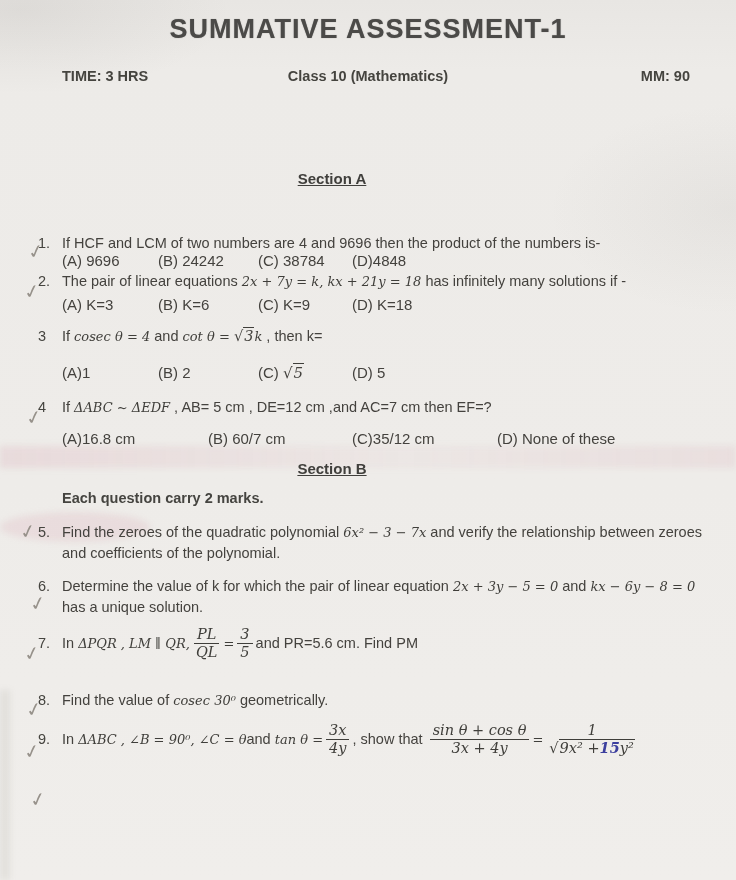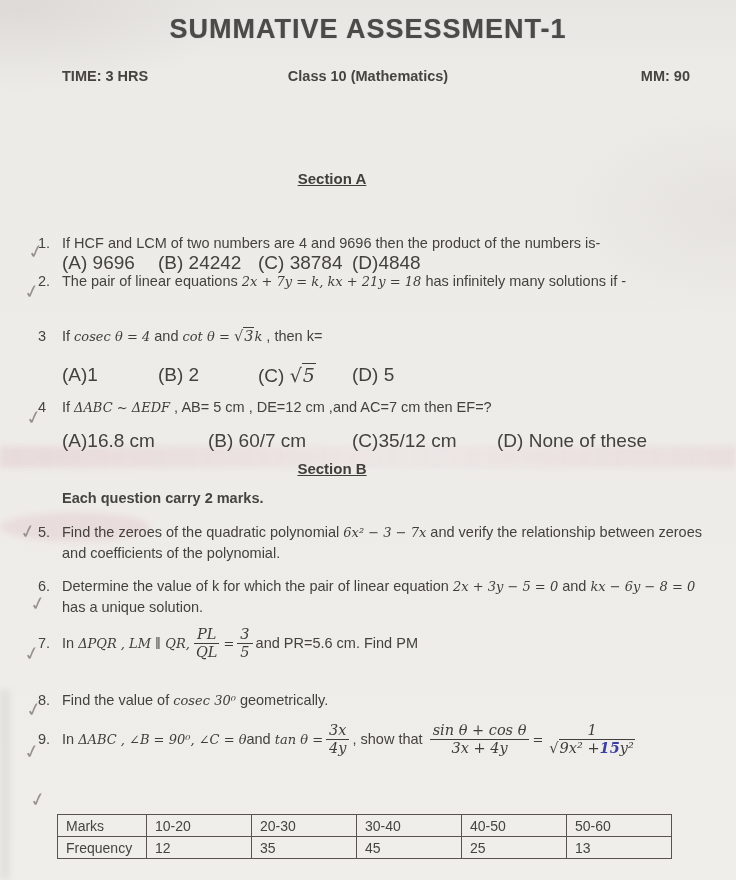--- a/index.html
+++ b/index.html
@@ -30,21 +30,21 @@
     color:#403f3c;
   }
   .sec span{text-decoration:underline;}
   .note{font-size:14.5px;font-weight:700;color:#454440;}
   .q{position:absolute;left:38px;right:14px;display:flex;align-items:flex-start;font-size:14.5px;line-height:21px;}
   .q.vcenter{align-items:center;}
   .qnum{flex:0 0 24px;color:#45443f;}
   .qbody{flex:1;}
   .qbody.row{display:flex;align-items:center;flex-wrap:wrap;}
   .m{font-family:"DejaVu Serif", serif;font-style:italic;font-size:13px;color:#3f3e3a;}
-  .opts{position:absolute;left:62px;width:660px;height:20px;font-size:19px;}
+  .opts{position:absolute;left:62px;width:660px;height:20px;font-size:15px;}
   .opts .opt{position:absolute;top:0;white-space:nowrap;}
   .sqrt{font-family:"DejaVu Serif", serif;font-style:normal;white-space:nowrap;}
   .sqrt .rad{border-top:1px solid #3f3e3a;font-style:italic;padding:0 1px;}
   .frac{display:inline-flex;flex-direction:column;align-items:center;
         font-family:"DejaVu Serif", serif;font-style:italic;font-size:14.5px;
         line-height:1.15;vertical-align:middle;margin:0 3px;color:#3f3e3a;}
   .frac .fn{border-bottom:1px solid #3f3e3a;padding:0 3px;}
   .frac .fd{padding:0 3px;}
   .check{position:absolute;color:#96918a;font-size:19px;font-weight:400;
          transform:rotate(-12deg);pointer-events:none;}
@@ -79,20 +79,26 @@
     <span class="opt" style="left:0;">(A)  9696</span>
     <span class="opt" style="left:96px;">(B) 24242</span>
     <span class="opt" style="left:196px;">(C) 38784</span>
     <span class="opt" style="left:290px;">(D)4848</span>
   </div>
 
   <span class="check" style="left:24px;top:280px;">✓</span>
   <div class="q" style="top:271px;">
     <span class="qnum">2.</span>
     <span class="qbody"><span>The pair of linear equations </span><span class="m">2x + 7y = k, kx + 21y = 18</span><span> has infinitely many solutions if -</span></span>
+  </div>
+  <div class="opts" style="top:296px;">
+    <span class="opt" style="left:0;">(A) K=3</span>
+    <span class="opt" style="left:96px;">(B) K=6</span>
+    <span class="opt" style="left:196px;">(C) K=9</span>
+    <span class="opt" style="left:290px;">(D) K=18</span>
   </div>
 
   <div class="q" style="top:326px;">
     <span class="qnum">3</span>
     <span class="qbody"><span>If </span><span class="m">cosec θ = 4</span><span> and </span><span class="m">cot θ = </span><span class="sqrt">√<span class="rad">3</span></span><span class="m">k</span><span> , then k=</span></span>
   </div>
   <div class="opts" style="top:364px;">
     <span class="opt" style="left:0;">(A)1</span>
     <span class="opt" style="left:96px;">(B) 2</span>
     <span class="opt" style="left:196px;"><span>(C) </span><span class="sqrt">√<span class="rad">5</span></span></span>
@@ -158,36 +164,14 @@
           <span class="fd">3x + 4y</span>
         </span><span class="m" style="font-style:normal;">=</span><span class="frac">
           <span class="fn">1</span>
           <span class="fd"><span class="sqrt">√<span class="rad"><span>9x² +</span><span class="ink">15</span><span>y²</span></span></span></span>
         </span>
     </span>
   </div>
 
   <span class="check" style="left:30px;top:788px;">✓</span>
 
-  <div class="abs" style="top:814px;left:57px;">
-    <table class="freq">
-      <tbody>
-          <tr>
-        <td class="c0">Marks</td>
-        <td class="cx">10-20</td>
-        <td class="cx">20-30</td>
-        <td class="cx">30-40</td>
-        <td class="cx">40-50</td>
-        <td class="cx">50-60</td>
-      </tr>
-      <tr>
-        <td class="c0">Frequency</td>
-        <td class="cx">12</td>
-        <td class="cx">35</td>
-        <td class="cx">45</td>
-        <td class="cx">25</td>
-        <td class="cx">13</td>
-      </tr>
-    </tbody>
-      </table>
-  </div>
 
 </div>
 
 </body></html>

